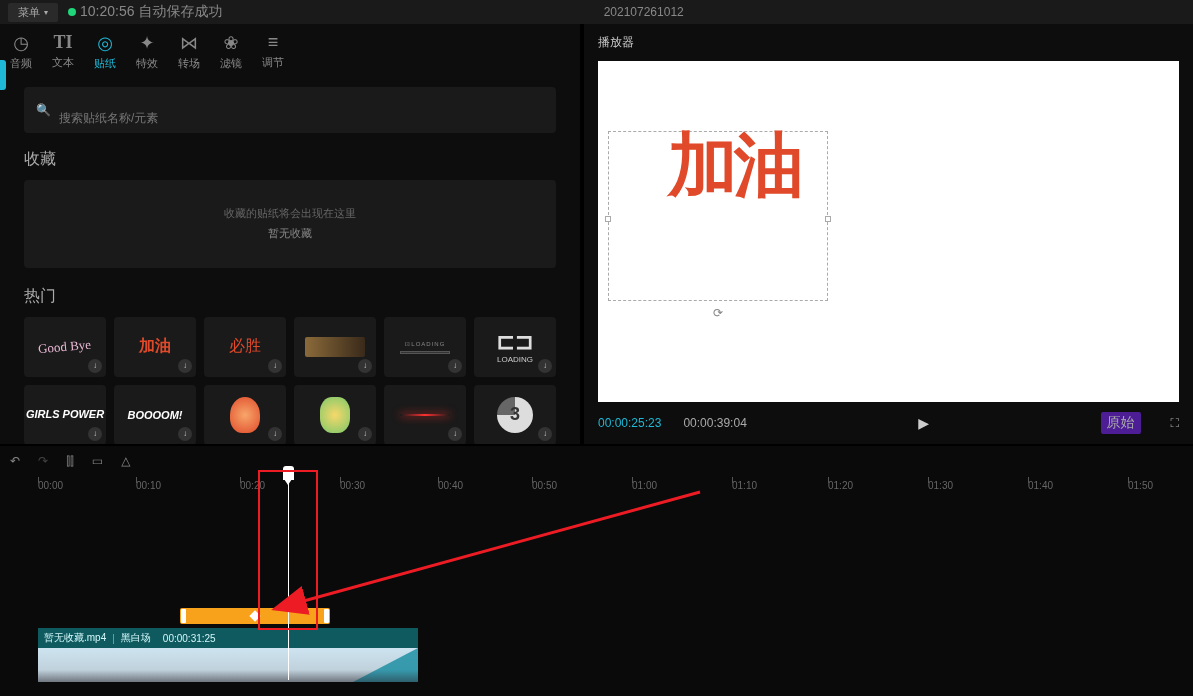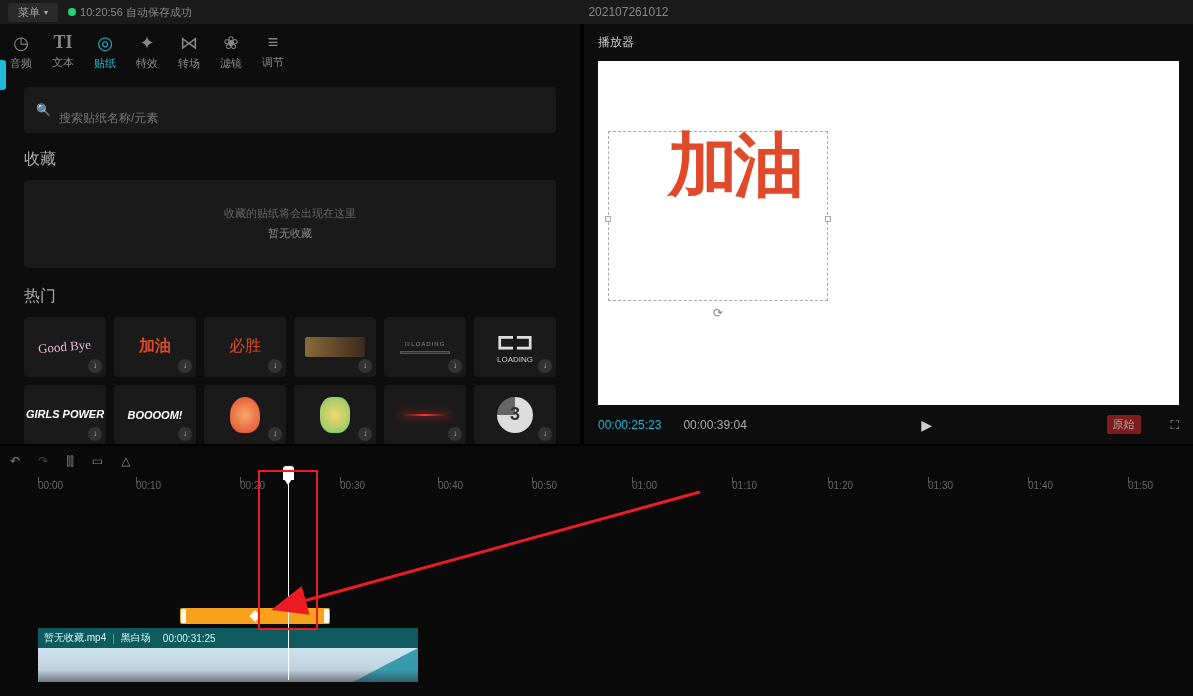--- a/index.html
+++ b/index.html
@@ -1,20 +1,20 @@
 <!DOCTYPE html>
 <html><head>
 <meta charset="utf-8">
 <style>
 * { margin: 0; padding: 0; box-sizing: border-box; }
 body { background: #0d0d0d; font-family: "Microsoft YaHei", sans-serif; color: #aaa; font-size: 12px; width: 1193px; height: 696px; overflow: hidden; position: relative; }
 
 .titlebar { height: 24px; display: flex; align-items: center; padding: 0 8px; background: #1a1a1a; }
 .menu-btn { background: #2a2a2a; padding: 2px 10px; border-radius: 2px; font-size: 11px; display: flex; align-items: center; gap: 4px; cursor: pointer; }
-.autosave { margin-left: 10px; font-size: 11px; color: #888; display: flex; align-items: center; gap: 4px; }
+.autosave { margin-left: 10px; font-size: 14px; color: #888; display: flex; align-items: center; gap: 4px; }
 .project-name { flex: 1; text-align: center; color: #888; font-size: 12px; }
 
 .upper { display: flex; height: 420px; }
 .left-panel { width: 580px; display: flex; flex-direction: column; }
 .tabs { display: flex; padding: 8px 10px; gap: 20px; }
 .tab { display: flex; flex-direction: column; align-items: center; gap: 2px; cursor: pointer; color: #888; }
 .tab.active { color: #1fb8d6; }
 .tab-icon { font-size: 18px; }
 .tab-label { font-size: 11px; }
 
@@ -31,21 +31,21 @@
 .sticker { width: 82px; height: 60px; background: #1a1a1a; border-radius: 4px; position: relative; display: flex; align-items: center; justify-content: center; cursor: pointer; }
 .sticker.row3 { height: 40px; overflow: hidden; }
 .dl-icon { position: absolute; bottom: 4px; right: 4px; width: 14px; height: 14px; background: #333; border-radius: 50%; display: flex; align-items: center; justify-content: center; font-size: 8px; color: #ccc; }
 
 .right-panel { flex: 1; display: flex; flex-direction: column; border-left: 4px solid #000; }
 .player-header { padding: 10px 14px; color: #ccc; font-size: 12px; }
 .player-viewport { flex: 1; margin: 0 14px; background: #fff; display: flex; align-items: center; justify-content: center; position: relative; }
 .sel-box { position: absolute; border: 1px dashed #aaa; }
 .player-controls { display: flex; align-items: center; padding: 10px 14px; gap: 22px; }
 .time-cur { color: #1fb8d6; }
-.ratio-btn { background: #7f1d1d; padding: 2px 6px; border-radius: 2px; font-size: 11px; }
+.ratio-btn { background: #4c1d95; padding: 2px 6px; border-radius: 2px; font-size: 14px; }
 
 
 .timeline-area { height: 252px; background: #0a0a0a; position: relative; border-top: 2px solid #000; }
 .tl-toolbar { display: flex; align-items: center; padding: 8px 10px; gap: 18px; color: #888; }
 .tl-toolbar span { cursor: pointer; }
 .ruler { position: relative; height: 20px; margin-top: 4px; }
 .tick { position: absolute; top: 0; color: #666; font-size: 10px; }
 .tick::before { content:""; position: absolute; left: 0; top: -3px; width: 1px; height: 6px; background: #555; }
 
 .tracks { position: relative; height: 180px; }

